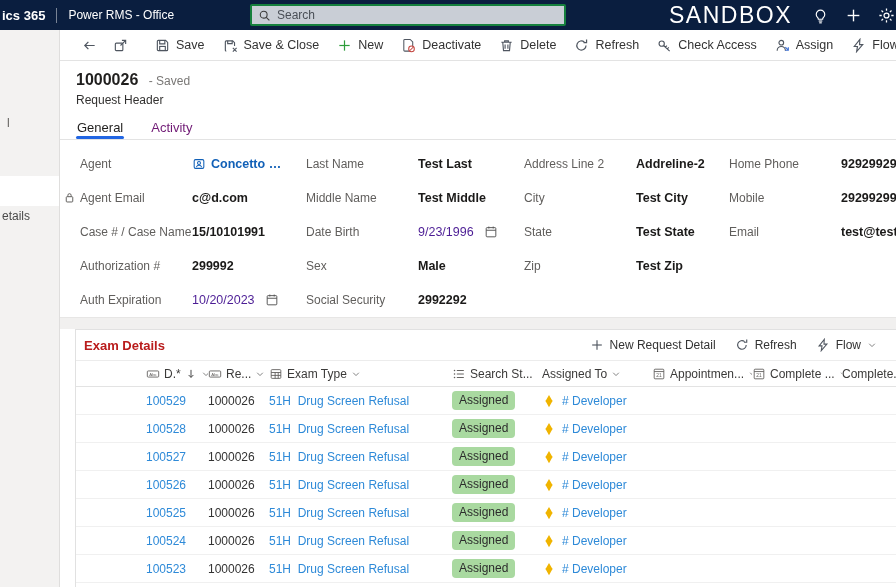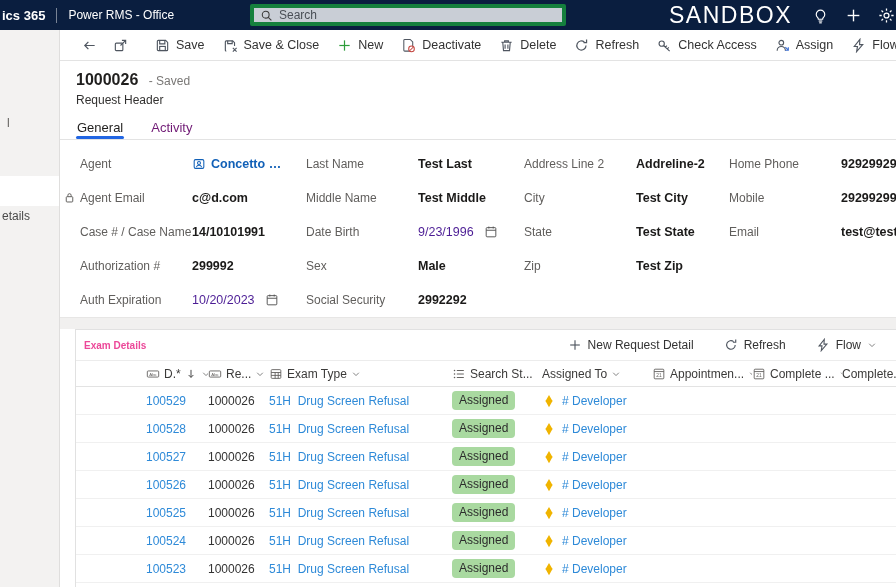--- a/index.html
+++ b/index.html
@@ -9,21 +9,21 @@
   }
   html,body{width:896px;height:587px;overflow:hidden}
   body{position:relative;background:#fff;font-family:"Liberation Sans","DejaVu Sans",sans-serif;color:#222}
   svg{display:block;width:100%;height:100%}
 
   
   .topbar{position:absolute;top:0;left:0;right:0;height:30px;background:var(--topbar);color:#fff;display:flex;align-items:center;z-index:5}
   .brand{font-weight:bold;font-size:13px;margin-left:2px;white-space:nowrap}
   .tb-divider{width:1px;height:15px;background:rgba(255,255,255,.45);margin:0 11px}
   .appname{font-size:12px;white-space:nowrap}
-  .searchbox{position:absolute;left:250px;top:4px;width:316px;height:22px;background:#c9ced6;border:4px solid #15803d;border-radius:2px;display:flex;align-items:center;padding:0 6px;color:#3a3a3a}
+  .searchbox{position:absolute;left:250px;top:4px;width:316px;height:22px;background:#c9ced6;border:2px solid #15803d;border-radius:2px;display:flex;align-items:center;padding:0 6px;color:#3a3a3a}
   .searchbox .ic{width:13px;height:13px;color:#3a3a3a;flex:none;margin-right:6px}
   .searchbox input{flex:1;background:transparent;border:none;outline:none;font-size:12px;color:#3a3a3a;font-family:inherit}
   .searchbox input::placeholder{color:#4a4f57}
   .tb-right{margin-left:auto;display:flex;align-items:center;gap:16px;padding-right:1px}
   .env{font-size:23px;letter-spacing:1.5px;font-weight:400;margin-right:4px}
   .tb-btn{width:17px;height:17px;color:#fff;background:none;border:none;cursor:pointer;padding:0}
 
   
   .rail{position:absolute;top:30px;left:0;width:60px;bottom:0;background:#f3f2f1;border-right:1px solid #dfdedd;z-index:4}
   .rail-frag{position:absolute;top:86px;left:7px;font-size:12px;color:#605e5c}
@@ -60,22 +60,22 @@
   .f-value.date{font-weight:400;color:#4c1d95;display:flex;gap:10px;align-items:center}
   .cal{width:14px;height:14px;color:#555;flex:none}
   .f-value.lookup{font-weight:600;color:var(--lookup);display:flex;gap:5px;align-items:center;cursor:pointer}
   .lkp-ic{width:14px;height:14px;flex:none}
 
   .gap-strip{height:12px;background:#f1f0ef;border-top:1px solid #e7e6e5}
 
   
   .exam-card{margin-left:15px;border:1px solid #e1e1e1;border-right:none;background:#fff;height:260px}
   .exam-top{display:flex;align-items:center;height:30px;padding:0 10px 0 8px}
-  .exam-title{font-size:10px;font-weight:700;color:#ec4899}
-  .exam-cmds{margin-left:auto;display:flex;gap:12px;align-items:center}
+  .exam-title{font-size:13px;font-weight:700;color:#b91c1c}
+  .exam-cmds{margin-left:auto;display:flex;gap:1px;align-items:center}
   .sgc{display:flex;align-items:center;gap:6px;font-size:12px;color:#333;padding:0 9px;background:none;border:none;cursor:pointer;font-family:inherit}
   .sgc .ic{width:14px;height:14px;color:#4f5660;flex:none}
   .sgc .chev{width:10px;height:10px;color:#666}
 
   .sg-head,.sg-row{display:grid;grid-template-columns:70px 62px 61px 183px 90px 110px 100px 90px 1fr;align-items:center}
   .sg-head{height:27px;border-top:1px solid #ececec;border-bottom:1px solid #e3e3e3}
   .sg-hcell{display:flex;align-items:center;gap:4px;font-size:12px;color:#3b3a39;overflow:hidden;white-space:nowrap;cursor:pointer}
   .h-ic{width:14px;height:14px;color:#605e5c;flex:none}
   .h-chev{width:10px;height:10px;color:#666;flex:none}
   .sort{width:12px;height:12px;color:#444;flex:none}
@@ -276,21 +276,21 @@
           <span class="f-label">Agent Email<span class="lock">
               <svg viewBox="0 0 16 16" fill="none" stroke="currentColor" stroke-width="1.2">
                 <rect x="4" y="7" width="8" height="6.5" rx="1"></rect>
                 <path d="M6 7V5.3a2 2 0 0 1 4 0V7"></path>
               </svg>
             </span></span>
           <span class="f-value">c@d.com</span>
         </div>
         <div class="field">
           <span class="f-label">Case # / Case Name</span>
-          <span class="f-value">14/10101991</span>
+          <span class="f-value">15/10101991</span>
         </div>
         <div class="field">
           <span class="f-label">Authorization #</span>
           <span class="f-value">299992</span>
         </div>
         <div class="field">
           <span class="f-label">Auth Expiration</span>
           <span class="f-value date">
             <span>10/20/2023</span>
             <span class="cal">

